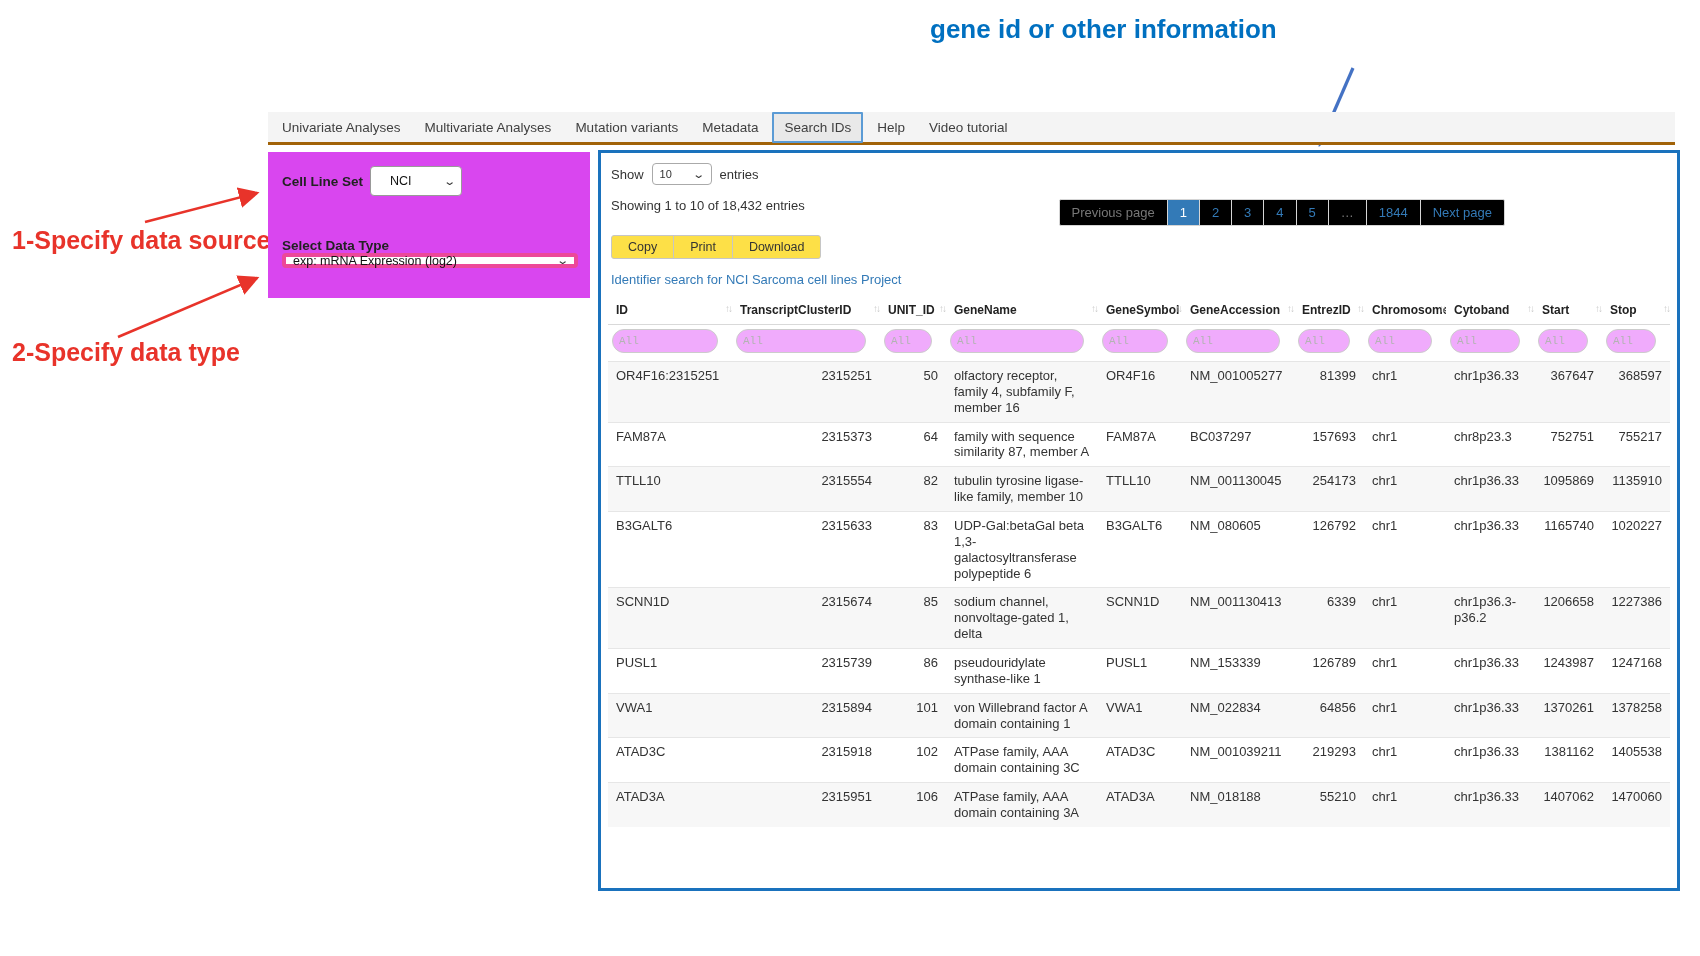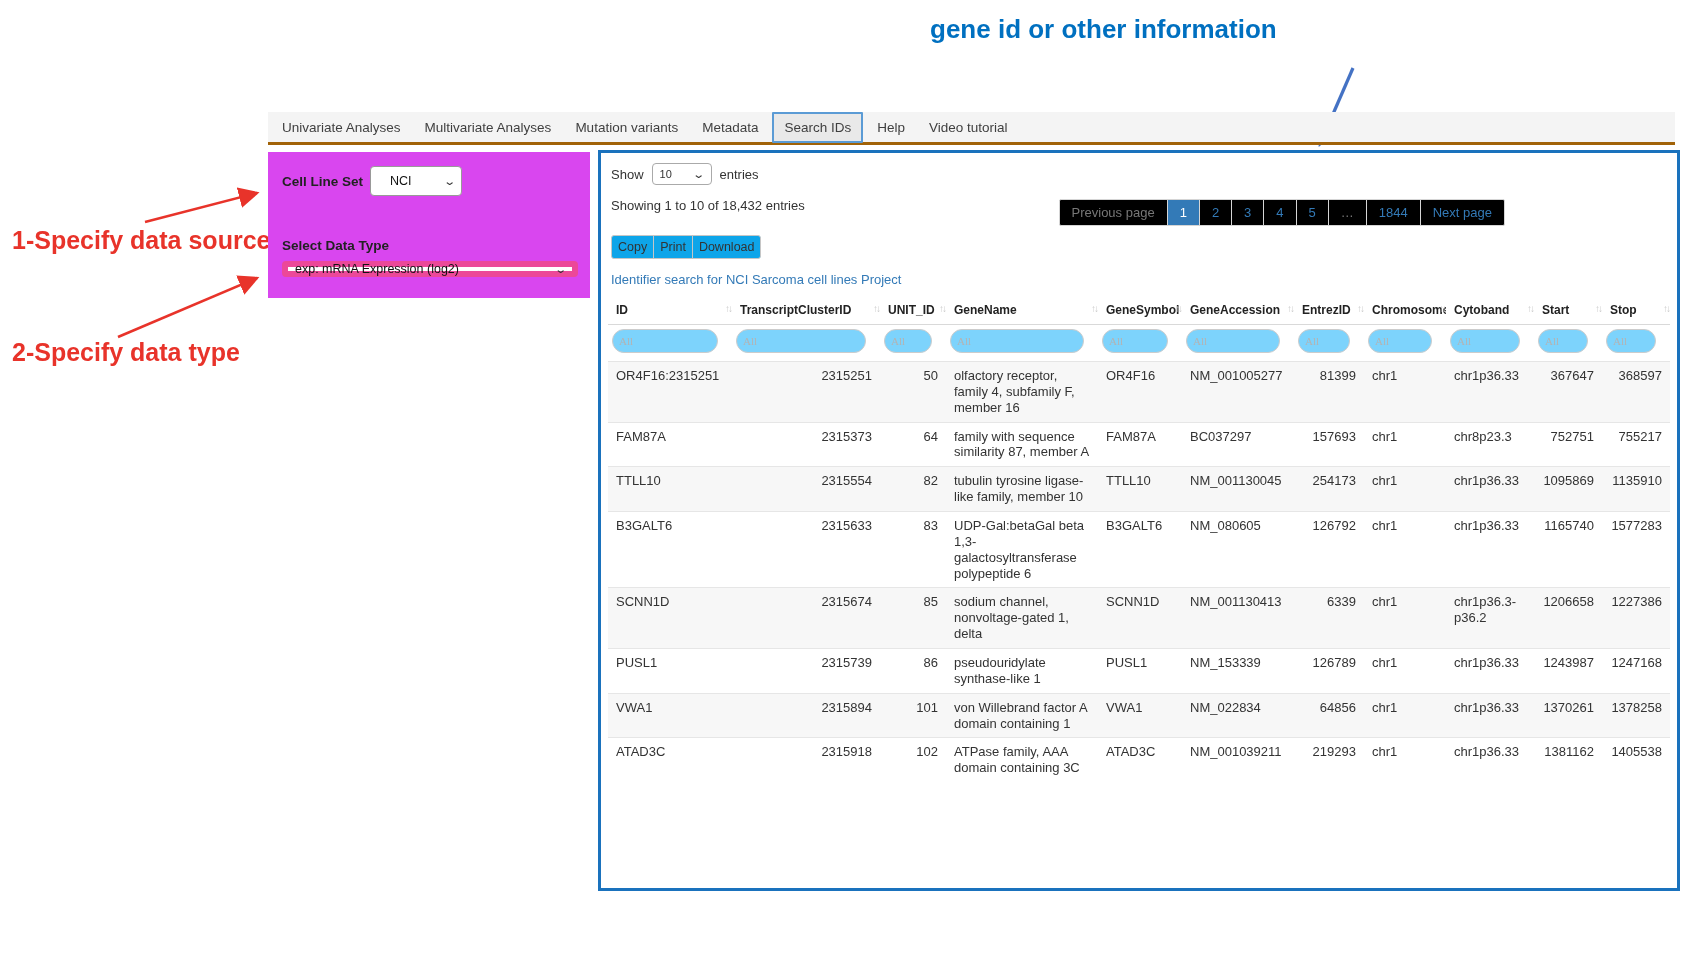--- a/index.html
+++ b/index.html
@@ -22,48 +22,48 @@
   
   .sidebar{position:absolute;left:268px;top:152px;width:322px;height:146px;background:#d946ef;
            box-sizing:border-box;padding:14px;}
   .cls-row{display:flex;align-items:center;gap:7px;}
   .blabel{font-weight:bold;font-size:13.5px;color:#222;}
   .select{position:relative;background:#fff;border:1px solid #999;border-radius:4px;font-size:12.5px;color:#111;
           display:flex;align-items:center;justify-content:space-between;padding:2px 7px;box-sizing:border-box;cursor:pointer;}
   .select .caret{color:#333;font-size:11px;margin-left:6px;transform:scaleX(1.4);}
   .select.sm{width:92px;height:30px;padding-left:19px;}
   .dt-label{font-weight:bold;font-size:13.5px;color:#222;margin-top:42px;}
-  .select.datatype{margin-top:8px;width:296px;height:15px;border:6px solid #ec4899;border-radius:4px;font-size:12.5px;}
+  .select.datatype{width:296px;height:15px;border:4px solid #ec4899;border-radius:4px;font-size:12.5px;}
 
   
   .panel{position:absolute;left:598px;top:150px;width:1082px;height:741px;box-sizing:border-box;
          border:3px solid #1a72bd;background:#fff;padding:8px 7px 0 7px;}
   .show-row{display:flex;align-items:center;gap:8px;font-size:13px;color:#333;margin:2px 0 0 3px;height:22px;}
   .select.entries{width:60px;height:22px;border:1px solid #aaa;font-size:11px;color:#333;}
   .showing{font-size:13px;color:#333;margin:13px 0 0 3px;}
   .pagination{position:absolute;top:46px;right:172px;display:flex;border:1px solid #d5d5d5;border-radius:2px;background:#000000;}
   .page-btn{font-size:13px;color:#337ab7;padding:5px 12px;border-left:1px solid #d5d5d5;cursor:pointer;text-align:center;white-space:nowrap;}
   .page-btn:first-child{border-left:none;}
   .page-btn.prev,.page-btn.ellipsis{color:#777;}
   .page-btn.active{background:#337ab7;color:#fff;}
   .btn-group{display:flex;margin:22px 0 0 3px;}
-  .btn{font-size:12.5px;color:#333;background:#0ea5e9;border:1px solid #c6c6c6;padding:4px 6px;margin-left:-1px;cursor:pointer;
+  .btn{font-size:12.5px;color:#333;background:#fde047;border:1px solid #c6c6c6;padding:4px 16px;margin-left:-1px;cursor:pointer;
        font-family:"Liberation Sans","DejaVu Sans",sans-serif;}
   .btn:first-child{margin-left:0;border-radius:3px 0 0 3px;}
   .btn:last-child{border-radius:0 3px 3px 0;}
   .id-link{display:inline-block;margin:13px 0 0 3px;font-size:13px;color:#337ab7;text-decoration:none;cursor:pointer;}
 
   
   table.data{border-collapse:collapse;table-layout:fixed;width:1062px;margin-top:8px;}
   table.data th{font-size:12px;color:#222;text-align:left;padding:6px 8px;white-space:nowrap;overflow:hidden;
                 position:relative;cursor:pointer;height:16px;}
   .sort-icon{position:absolute;right:1px;top:7px;color:#c9c9c9;font-size:10px;letter-spacing:-2px;font-weight:normal;}
   tr.filter-row td{padding:4px 14px 8px 4px;border-top:1px solid #d9d9d9;border-bottom:1px solid #e5e5e5;}
   .filter-input{width:100%;box-sizing:border-box;height:24px;border:1px solid #ccc;border-radius:12px;font-size:11px;
-                padding:2px 6px;color:#333;outline:none;background:#7dd3fc;font-family:Liberation Serif, serif;}
+                padding:2px 6px;color:#333;outline:none;background:#f0abfc;font-family:Liberation Mono, monospace;}
   .filter-input::placeholder{color:#b3b3b3;}
   table.data tbody td{font-size:13px;color:#333;padding:6px 8px;vertical-align:top;line-height:1.22;
                       border-top:1px solid #e6e6e6;word-wrap:break-word;overflow:hidden;}
   table.data tbody tr:nth-child(odd){background:#f7f7f7;}
   table.data td.right{text-align:right;}
 </style>
 </head>
 <body>
 
 <div class="canvas">
@@ -243,21 +243,21 @@
             <td>B3GALT6</td>
             <td class="right">2315633</td>
             <td class="right">83</td>
             <td>UDP-Gal:betaGal beta 1,3-galactosyltransferase polypeptide 6</td>
             <td>B3GALT6</td>
             <td>NM_080605</td>
             <td class="right">126792</td>
             <td>chr1</td>
             <td>chr1p36.33</td>
             <td class="right">1165740</td>
-            <td class="right">1577283</td>
+            <td class="right">1020227</td>
           </tr>
           <tr>
             <td>SCNN1D</td>
             <td class="right">2315674</td>
             <td class="right">85</td>
             <td>sodium channel, nonvoltage-gated 1, delta</td>
             <td>SCNN1D</td>
             <td>NM_001130413</td>
             <td class="right">6339</td>
             <td>chr1</td>
@@ -297,17 +297,30 @@
             <td class="right">102</td>
             <td>ATPase family, AAA domain containing 3C</td>
             <td>ATAD3C</td>
             <td>NM_001039211</td>
             <td class="right">219293</td>
             <td>chr1</td>
             <td>chr1p36.33</td>
             <td class="right">1381162</td>
             <td class="right">1405538</td>
           </tr>
+          <tr>
+            <td>ATAD3A</td>
+            <td class="right">2315951</td>
+            <td class="right">106</td>
+            <td>ATPase family, AAA domain containing 3A</td>
+            <td>ATAD3A</td>
+            <td>NM_018188</td>
+            <td class="right">55210</td>
+            <td>chr1</td>
+            <td>chr1p36.33</td>
+            <td class="right">1407062</td>
+            <td class="right">1470060</td>
+          </tr>
         </tbody>
     </table>
   </section>
 
 </div>
 
 </body></html>

